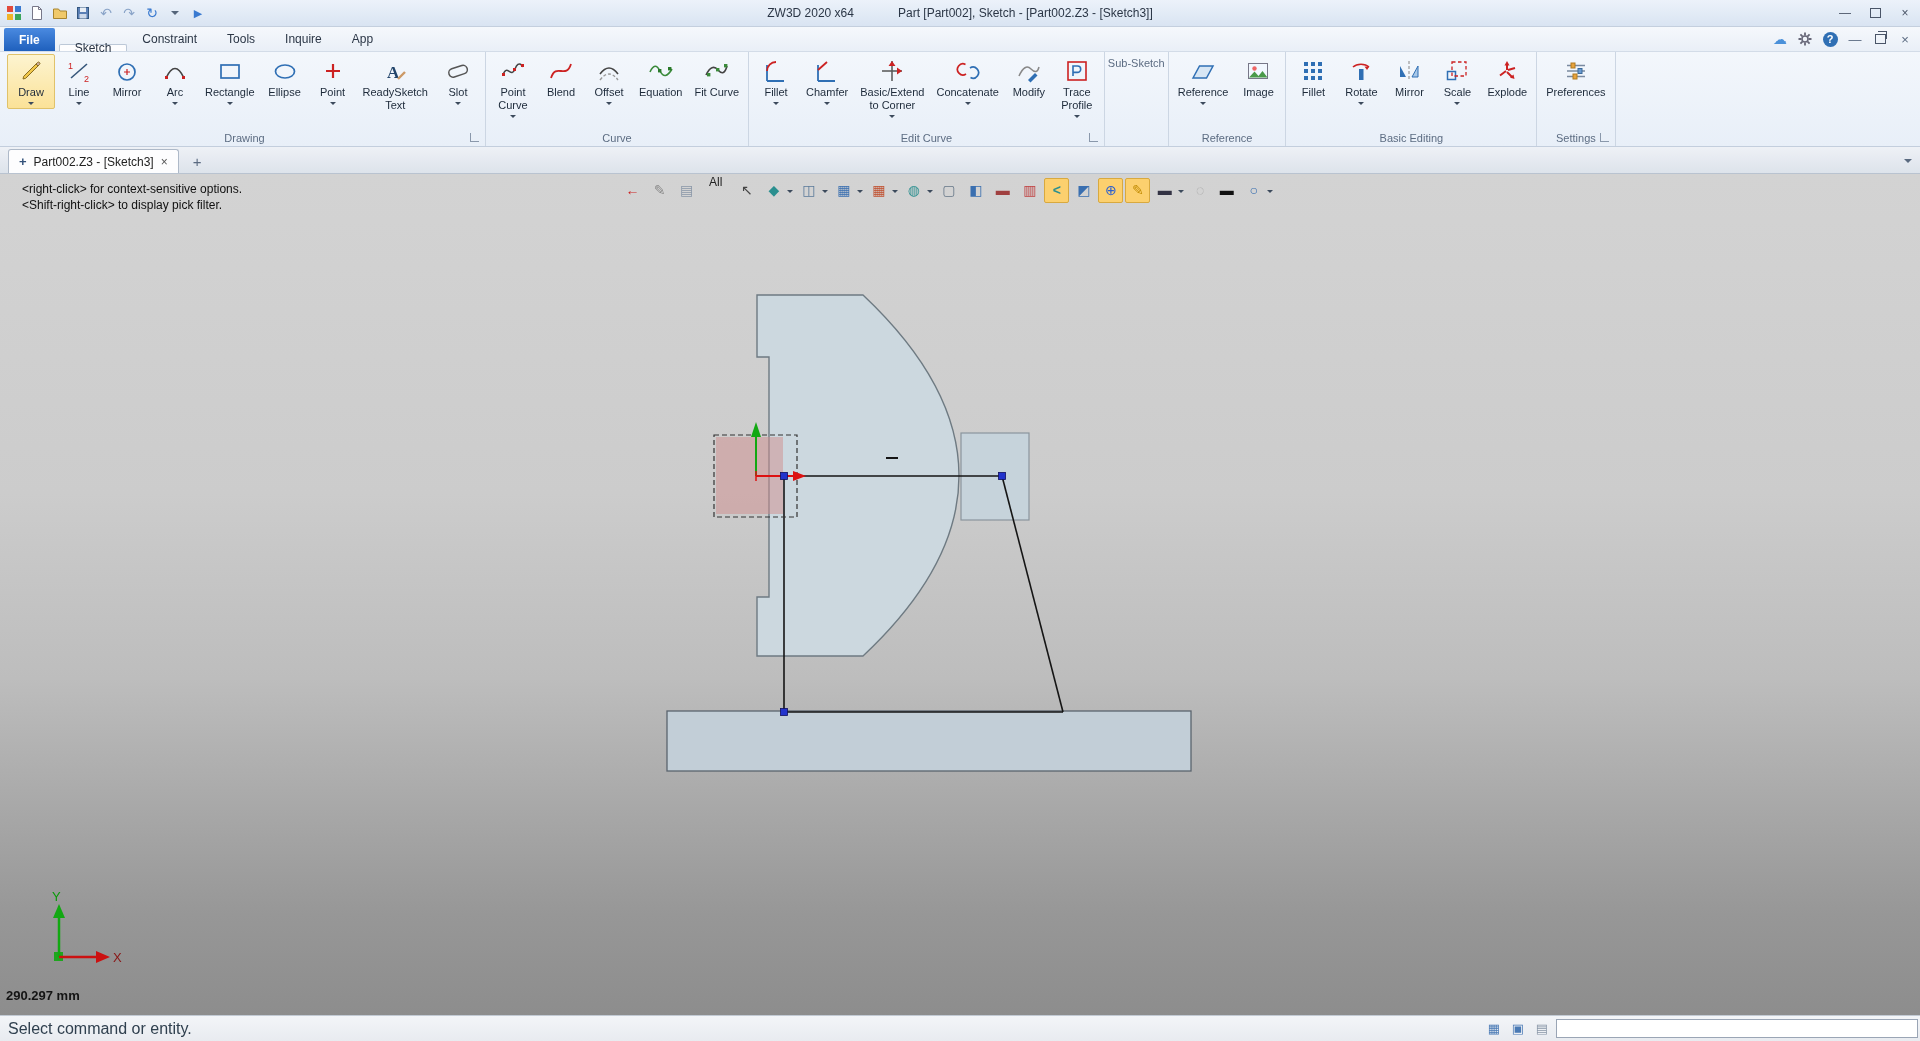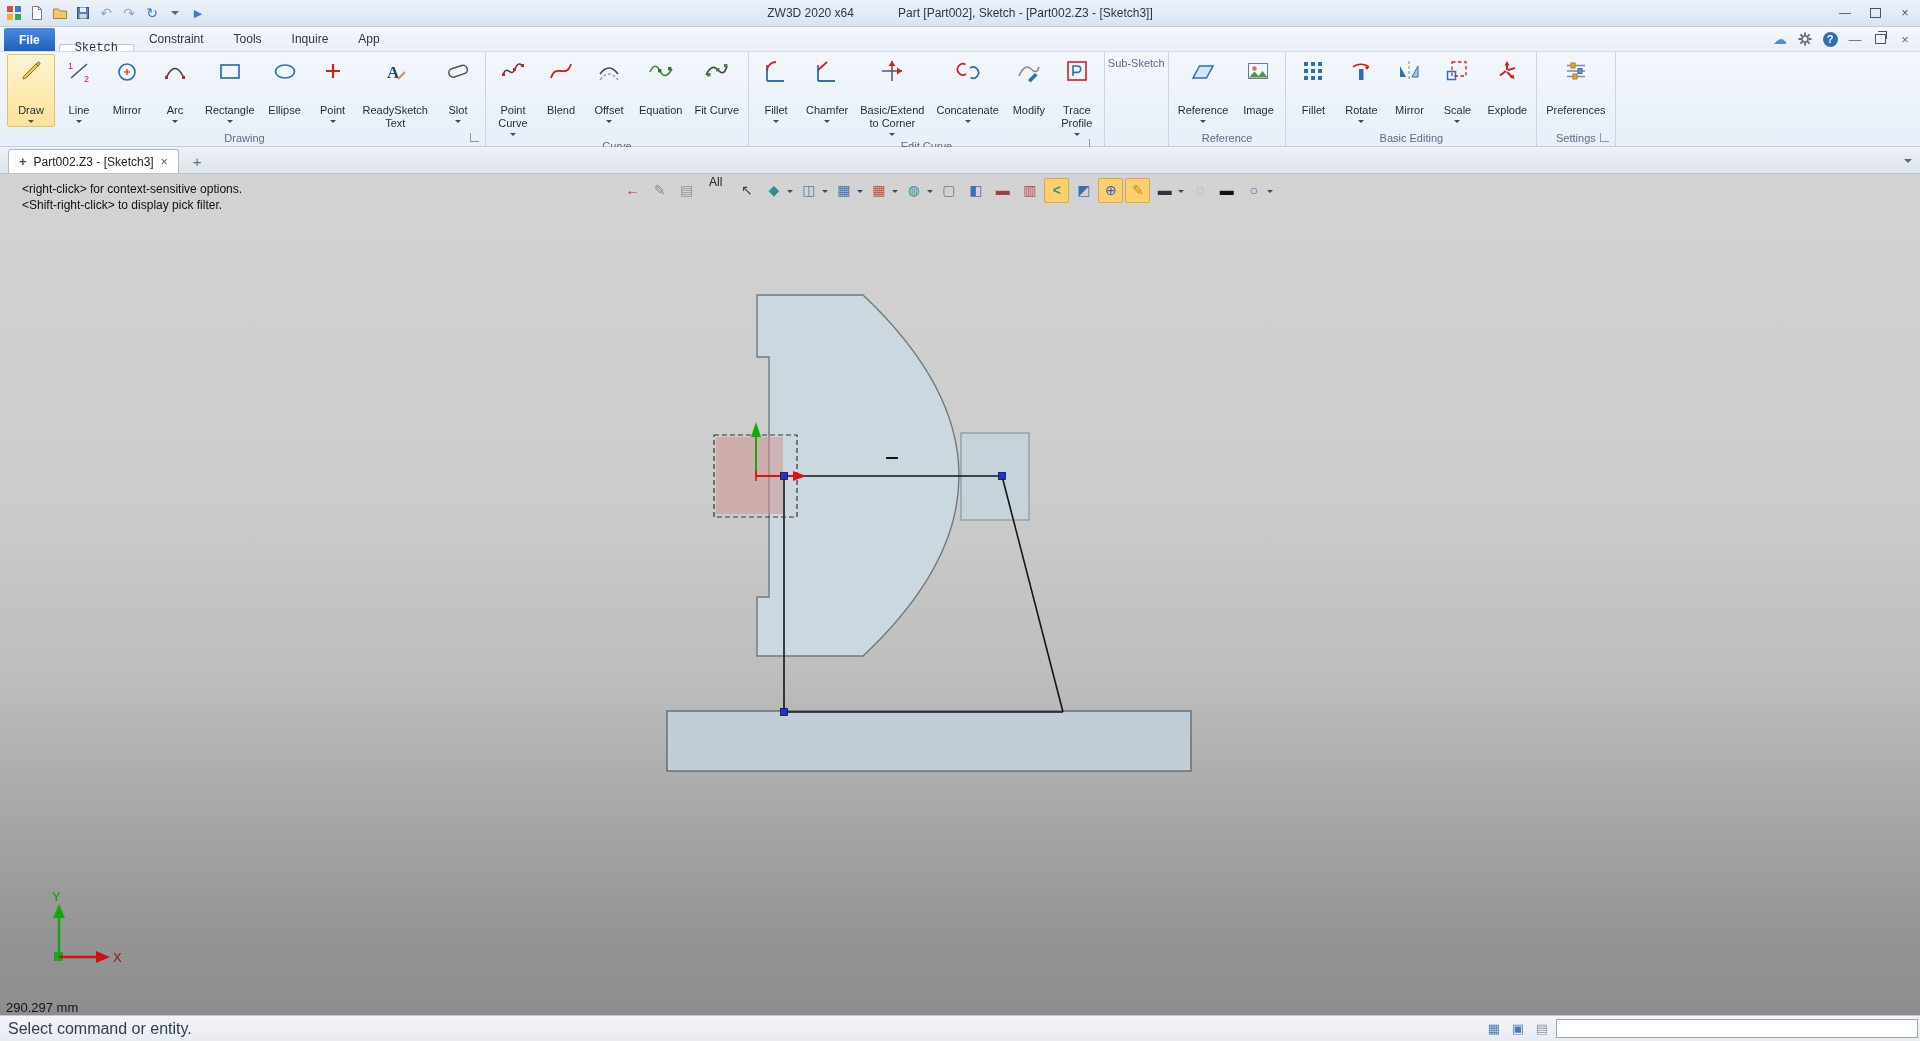--- a/index.html
+++ b/index.html
@@ -18,37 +18,37 @@
   .wc{margin-left:auto;display:flex;align-items:center;z-index:2;}
   .wc-btn{width:30px;height:22px;display:flex;align-items:center;justify-content:center;color:#4a5568;font-size:12px;}
   .maxbox{width:9px;height:8px;border:1.5px solid #4a5568;display:inline-block;}
 
   
   .menubar{height:24px;background:linear-gradient(#f5f8fc,#e9eff7);display:flex;align-items:stretch;
            border-bottom:1px solid #d3dce8;flex:0 0 auto;}
   .mtabs{display:flex;align-items:stretch;padding-left:4px;}
   .mtab{display:flex;align-items:center;padding:0 15px;font-size:12px;color:#2b3646;}
   .mtab.file{background:linear-gradient(#4a8ae0,#1f60bd);color:#fff;border-radius:2px 2px 0 0;margin:1px 4px 0 0;font-weight:bold;}
-  .mtab.active{background:#fdfdfe;border:1px solid #bcc8d7;border-bottom:none;margin-top:17px;border-radius:2px 2px 0 0;font-family:Liberation Mono, monospace;}
+  .mtab.active{background:#fdfdfe;border:1px solid #bcc8d7;border-bottom:none;margin-top:17px;border-radius:2px 2px 0 0;}
   .mright{margin-left:auto;display:flex;align-items:center;gap:3px;padding-right:4px;}
   .mr-icon{width:22px;height:20px;display:flex;align-items:center;justify-content:center;font-size:13px;color:#5a6a80;}
   .help-badge{width:15px;height:15px;border-radius:50%;background:#2f6fb4;color:#fff;font-size:11px;
               display:flex;align-items:center;justify-content:center;font-weight:bold;}
   .restorebox{width:9px;height:8px;border:1.5px solid #4a5568;display:inline-block;position:relative;}
   .restorebox::before{content:"";position:absolute;left:2px;top:-4px;width:8px;height:7px;border:1.5px solid #4a5568;border-bottom:none;border-left:none;}
 
   
   .ribbon{height:94px;background:linear-gradient(#f3f7fc,#e8eff8);border-bottom:1px solid #c3cedd;
           display:flex;flex:0 0 auto;padding-left:4px;}
   .rgroup{display:flex;flex-direction:column;border-right:1px solid #ccd6e3;padding:2px 3px 0 3px;}
   .rrow{display:flex;flex:1;align-items:flex-start;}
   .rbtn{display:flex;flex-direction:column;align-items:center;padding:3px 5px 0 5px;min-width:36px;border:1px solid transparent;}
   .rbtn.hl{background:linear-gradient(#fdf4d0,#fbe298);border:1px solid #e0c26a;border-radius:2px;}
   .ricon{width:26px;height:26px;display:block;}
-  .rlabel{font-size:11px;color:#1d2a3a;text-align:center;white-space:pre-line;line-height:1.18;margin-top:20px;}
+  .rlabel{font-size:11px;color:#1d2a3a;text-align:center;white-space:pre-line;line-height:1.18;margin-top:2px;}
   .caret{width:0;height:0;border:3.5px solid transparent;border-top-color:#3c4a5c;margin-top:3px;}
   .rtitle{display:flex;align-items:center;justify-content:center;font-size:11px;color:#5c6c82;height:17px;position:relative;}
   .launcher{position:absolute;right:3px;bottom:4px;width:8px;height:8px;border-left:1px solid #8a98ab;border-bottom:1px solid #8a98ab;}
 
   
   .tabbar{height:26px;background:linear-gradient(#eef1f6,#dde3eb);border-bottom:1px solid #b9c3d0;
           display:flex;align-items:flex-end;padding-left:8px;flex:0 0 auto;position:relative;}
   .doc-tab{height:23px;background:#fdfdfe;border:1px solid #aeb9c8;border-bottom:none;display:flex;align-items:center;
            gap:7px;padding:0 10px;font-size:12px;color:#222;border-radius:3px 3px 0 0;}
   .tab-plus{color:#33527a;font-weight:bold;font-size:13px;}
@@ -60,21 +60,21 @@
   .canvas{flex:1;position:relative;overflow:hidden;
           background:linear-gradient(180deg,#d3d3d3 0%,#cccccc 38%,#bdbdbd 60%,#979797 88%,#8d8d8d 100%);}
   .hints{position:absolute;left:22px;top:7px;font-size:12px;color:#101010;line-height:16px;}
   .da{position:absolute;left:620px;top:3px;display:flex;align-items:center;gap:2px;height:26px;}
   .da-item{width:23px;height:23px;display:flex;align-items:center;justify-content:center;font-size:14px;
            border:1px solid transparent;border-radius:2px;}
   .da-item.active{background:#fcd06e;border-color:#d8a93f;}
   .da-label{font-size:12px;color:#222;margin:0 10px 17px 8px;}
   .da-caret{width:0;height:0;border:3px solid transparent;border-top-color:#3c4a5c;margin:6px 1px 0 -1px;}
   #sketch{position:absolute;left:0;top:0;}
-  .measure{position:absolute;left:6px;bottom:0;font-size:13px;color:#141414;}
+  .measure{position:absolute;left:6px;bottom:12px;font-size:13px;color:#141414;font-weight:bold;}
 
   
   .statusbar{height:25px;background:linear-gradient(#f3f5f8,#e8ebf0);border-top:1px solid #c2cad4;
              display:flex;align-items:center;flex:0 0 auto;padding:0 2px 0 8px;}
   .status-msg{font-size:16px;color:#30404f;}
   .status-right{margin-left:auto;display:flex;align-items:center;gap:4px;}
   .sb-icon{width:20px;height:19px;display:flex;align-items:center;justify-content:center;font-size:13px;}
   .sb-input{width:352px;height:17px;background:#fff;border:1px solid #9aa5b5;font-size:12px;padding:0 4px;
             font-family:"Liberation Sans",sans-serif;}
 </style>

